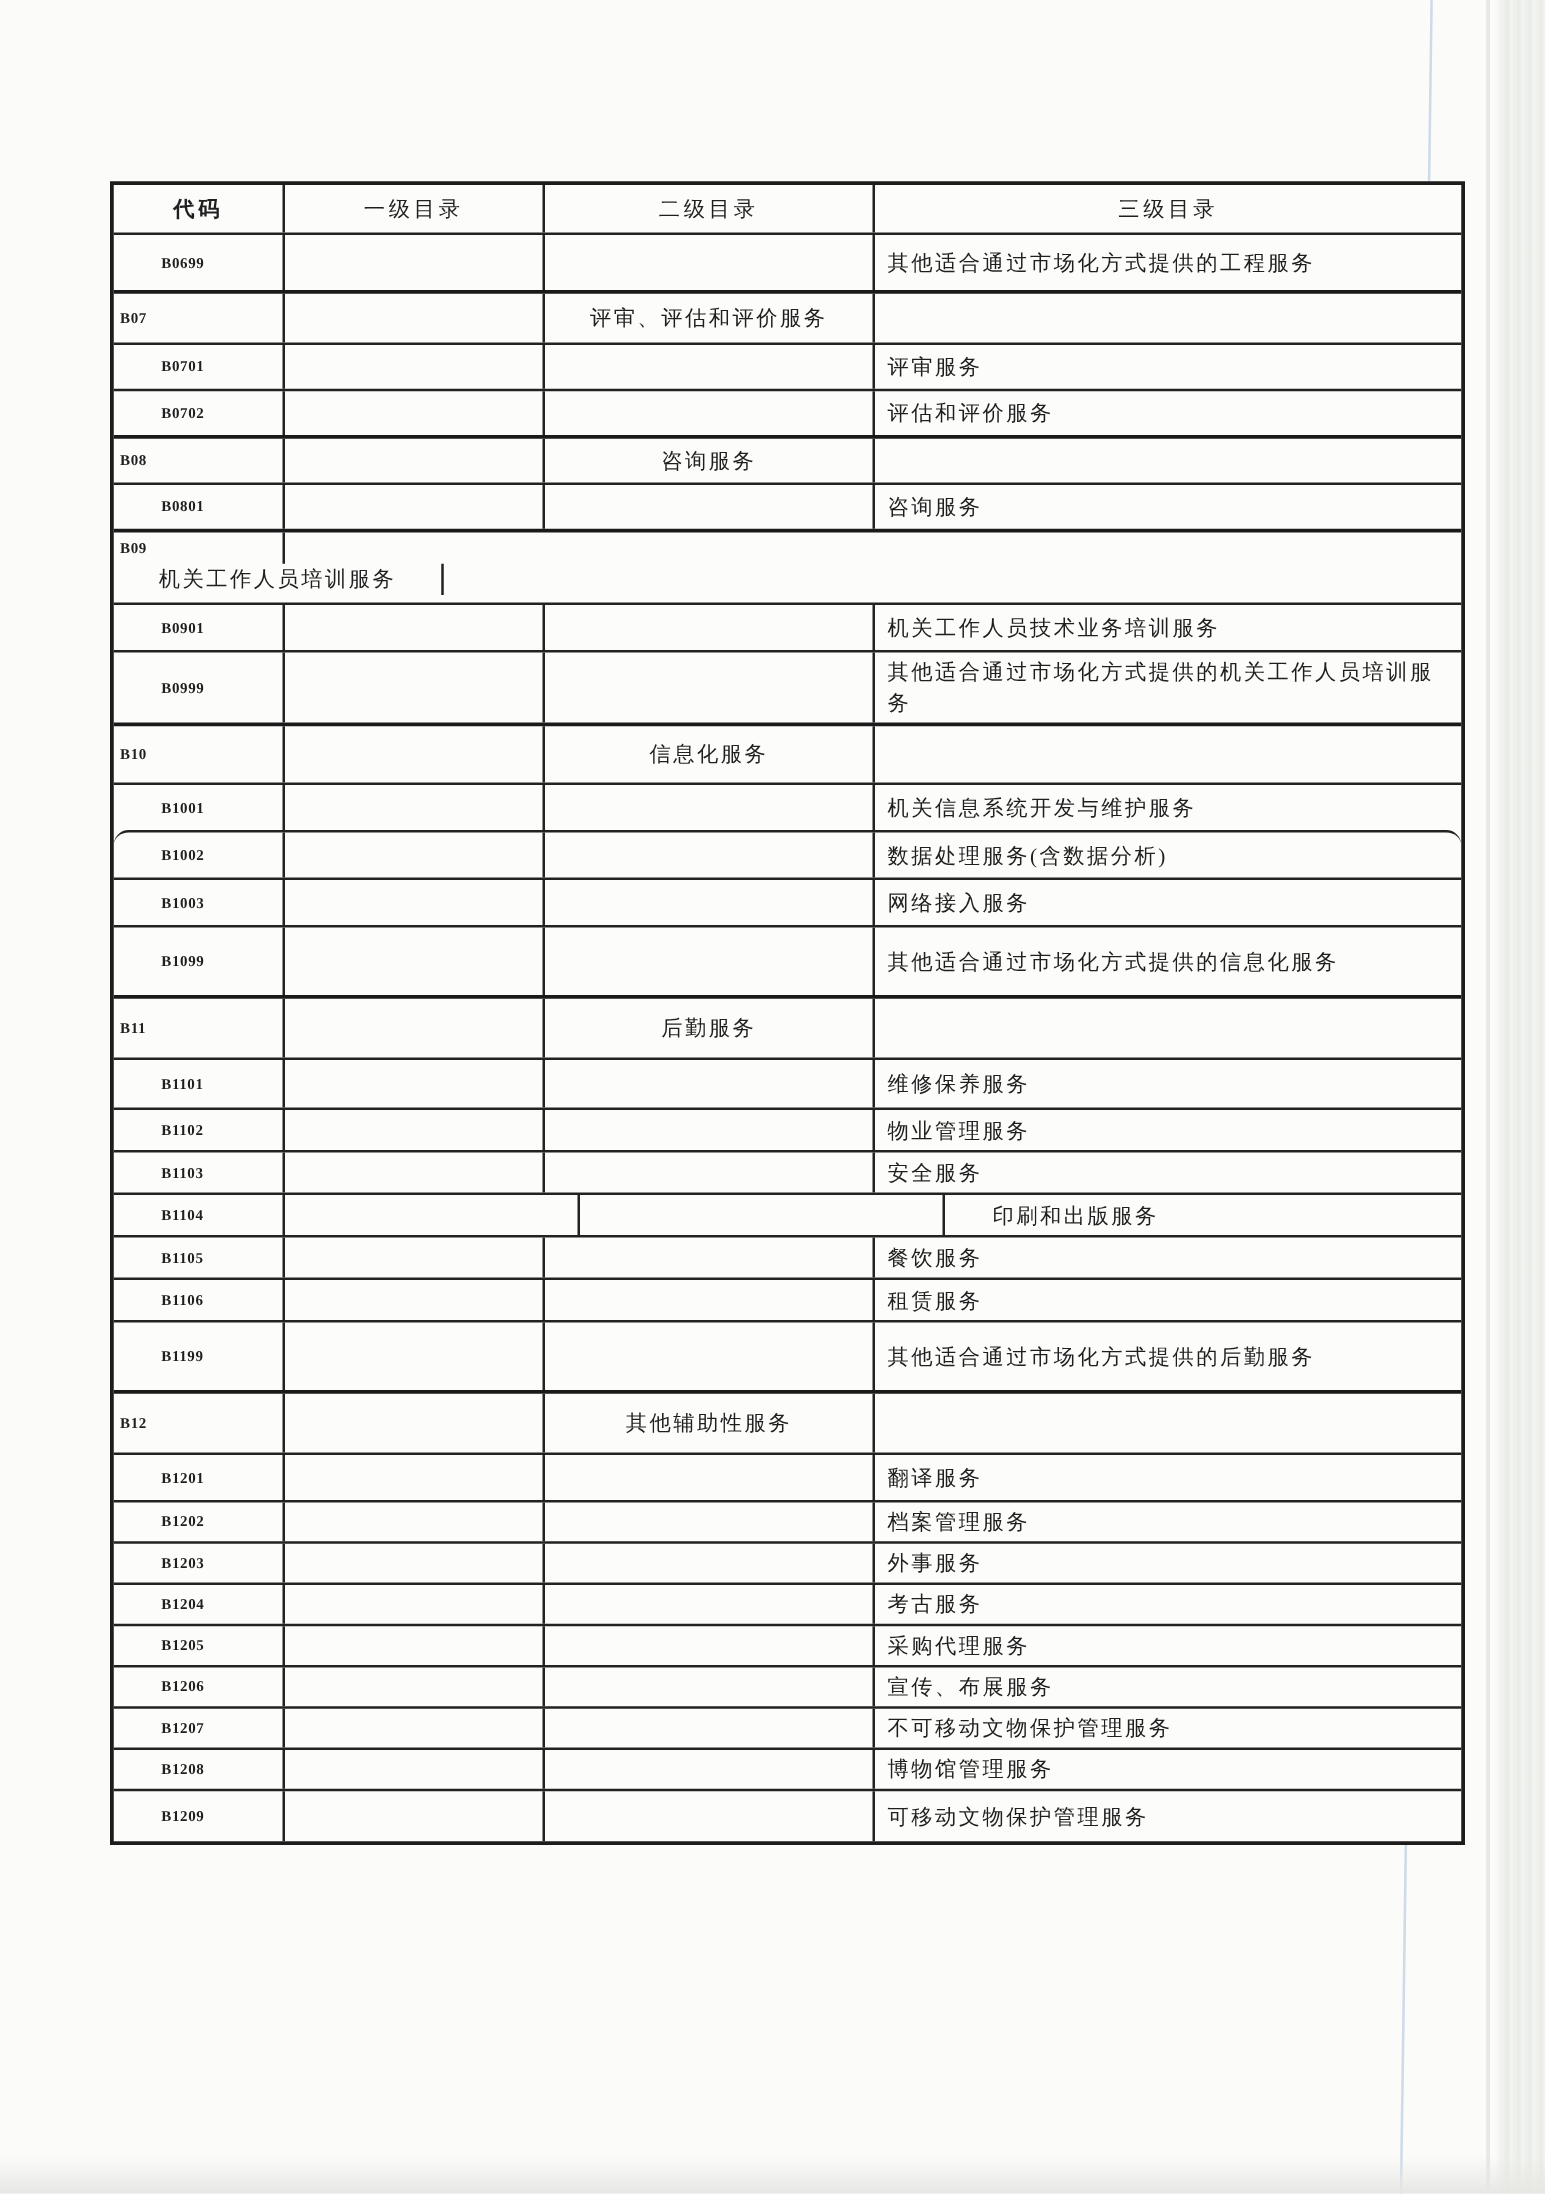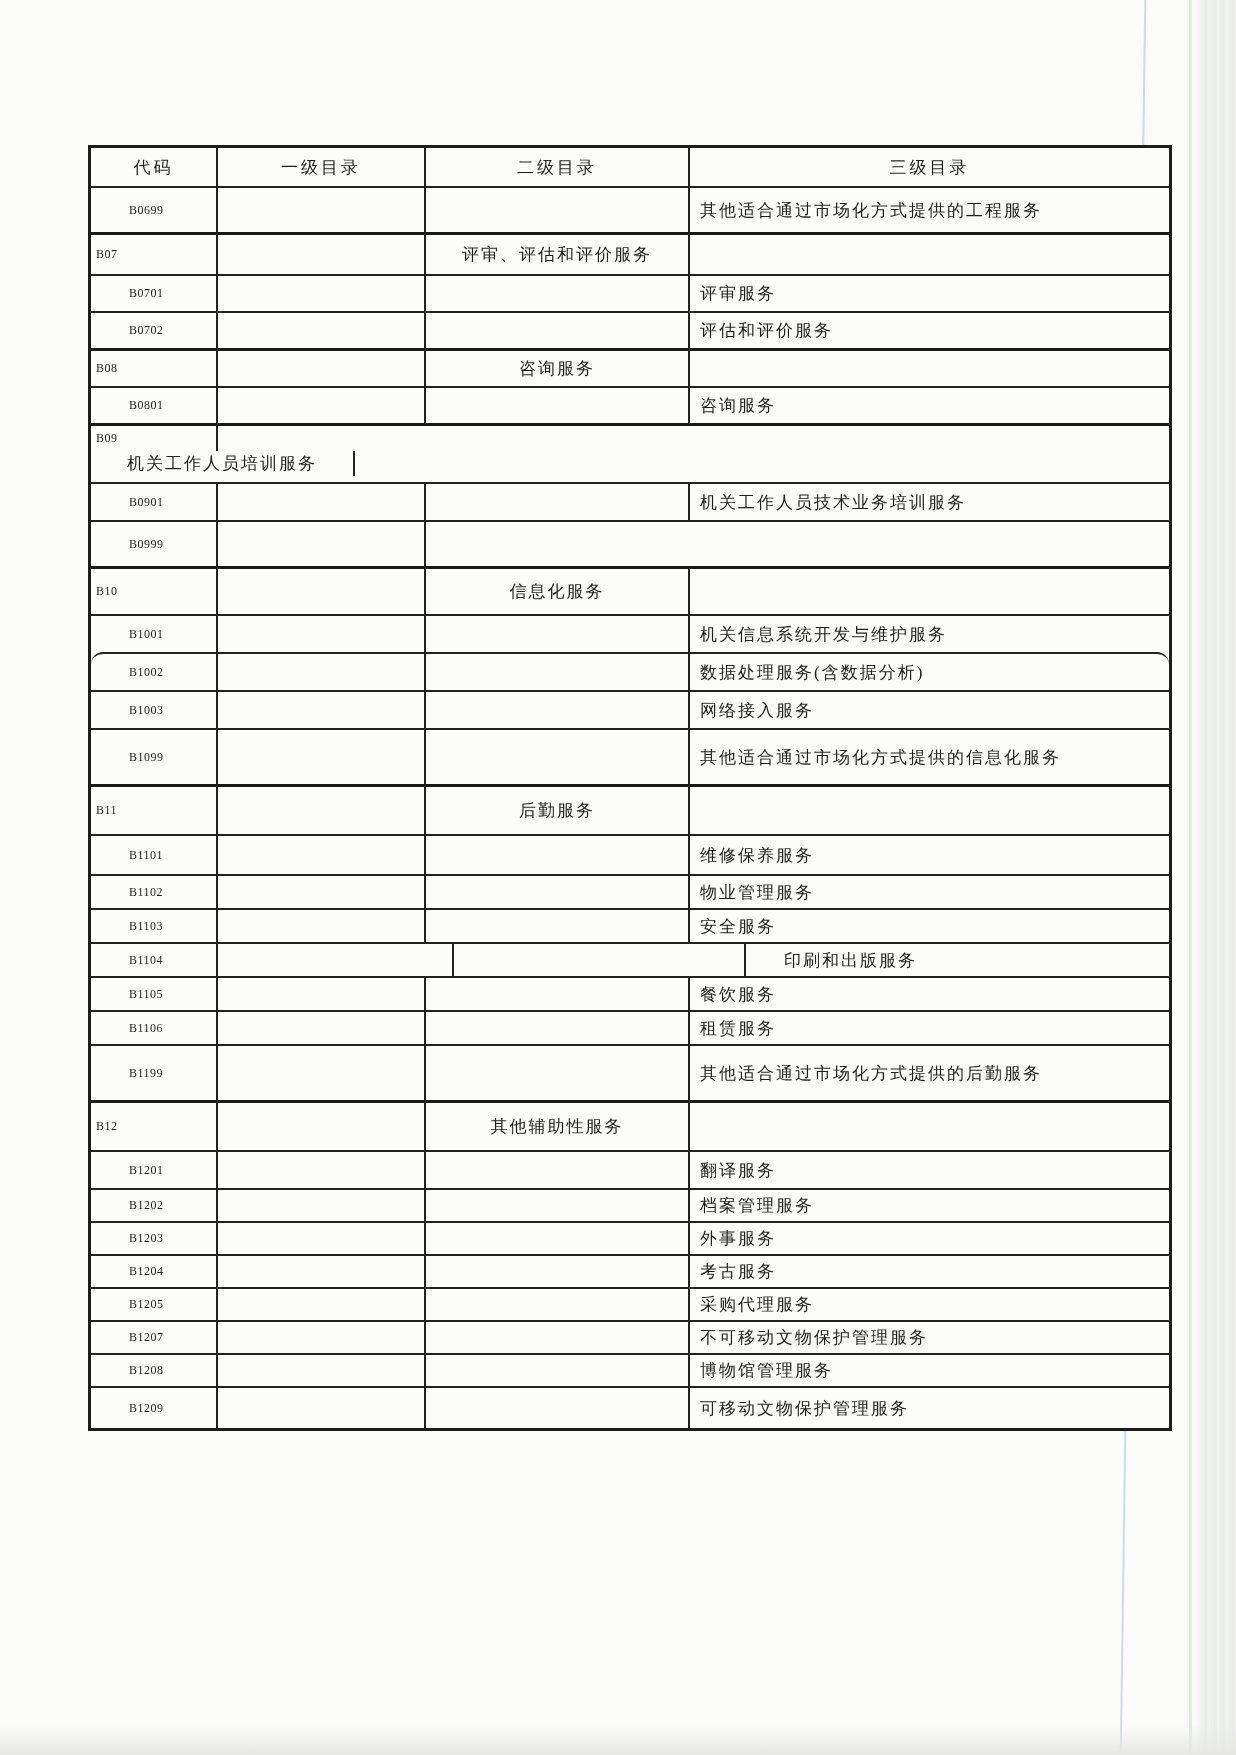--- a/index.html
+++ b/index.html
@@ -83,21 +83,21 @@
   .tcell {
     box-sizing: border-box;
     border-right: 2px solid #222;
     display: flex;
     align-items: center;
     font-size: 17px;
     letter-spacing: 2px;
     line-height: 25px;
   }
   .tcell:last-child { border-right: none; }
-  .c1 { width: 127px; }
+  .c1 { width: 137px; font-weight: bold; }
   .c2 { width: 208px; justify-content: center; }
   .c3 { width: 264px; justify-content: center; }
   .c4 { flex: 1; padding: 3px 10px; }
   
   .c1 {
     font-family: "Liberation Serif", "DejaVu Serif", serif;
     font-size: 12px;
     letter-spacing: 0.5px;
     padding-left: 38px;
   }
@@ -173,20 +173,21 @@
       <div class="trow" style="min-height: 38px;">
         <div class="tcell c1">B0901</div>
         <div class="tcell c2"></div>
         <div class="tcell c3"></div>
         <div class="tcell c4">机关工作人员技术业务培训服务</div>
       </div>
       <div class="trow" style="min-height: 46px;">
         <div class="tcell c1">B0999</div>
         <div class="tcell c2"></div>
         <div class="tcell c3"></div>
+        <div class="tcell c4">其他适合通过市场化方式提供的机关工作人员培训服务</div>
       </div>
       <div class="trow section" style="min-height: 48px;">
         <div class="tcell c1">B10</div>
         <div class="tcell c2"></div>
         <div class="tcell c3">信息化服务</div>
         <div class="tcell c4"></div>
       </div>
       <div class="trow" style="min-height: 38px;">
         <div class="tcell c1">B1001</div>
         <div class="tcell c2"></div>
@@ -287,20 +288,26 @@
         <div class="tcell c1">B1204</div>
         <div class="tcell c2"></div>
         <div class="tcell c3"></div>
         <div class="tcell c4">考古服务</div>
       </div>
       <div class="trow" style="min-height: 33px;">
         <div class="tcell c1">B1205</div>
         <div class="tcell c2"></div>
         <div class="tcell c3"></div>
         <div class="tcell c4">采购代理服务</div>
+      </div>
+      <div class="trow" style="min-height: 33px;">
+        <div class="tcell c1">B1206</div>
+        <div class="tcell c2"></div>
+        <div class="tcell c3"></div>
+        <div class="tcell c4">宣传、布展服务</div>
       </div>
       <div class="trow" style="min-height: 33px;">
         <div class="tcell c1">B1207</div>
         <div class="tcell c2"></div>
         <div class="tcell c3"></div>
         <div class="tcell c4">不可移动文物保护管理服务</div>
       </div>
       <div class="trow" style="min-height: 33px;">
         <div class="tcell c1">B1208</div>
         <div class="tcell c2"></div>

